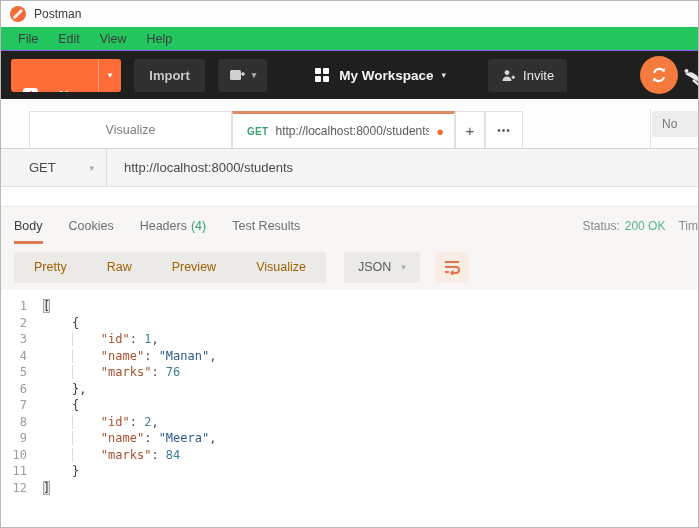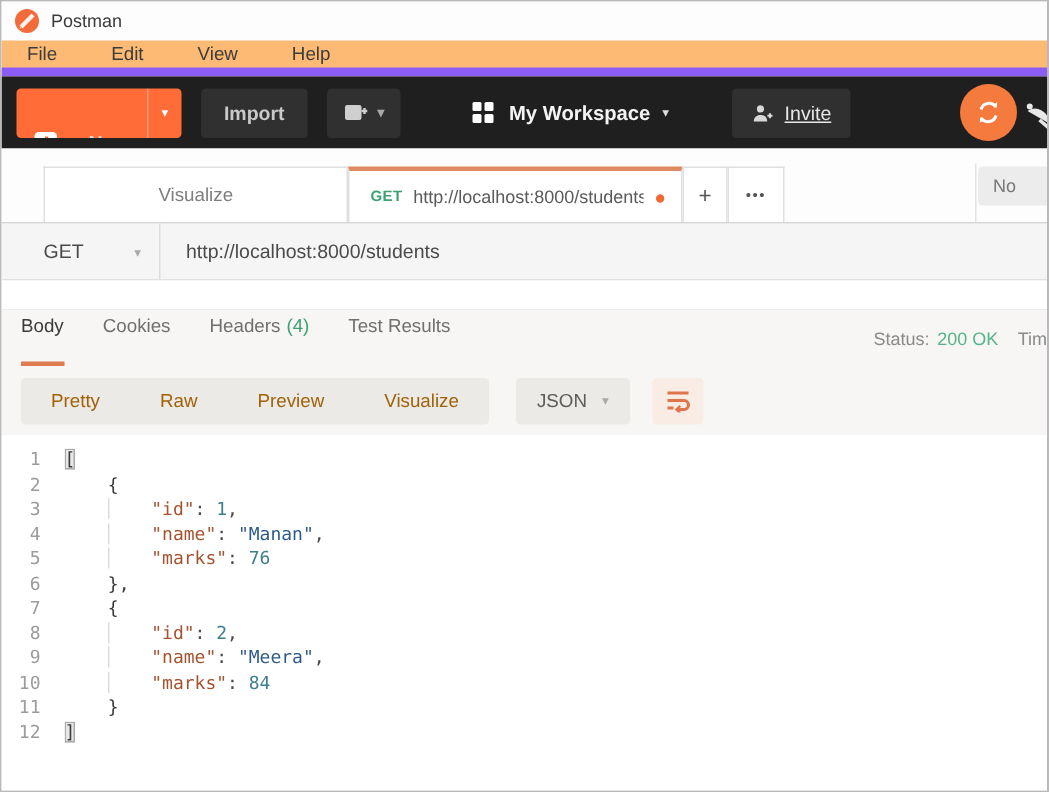--- a/index.html
+++ b/index.html
@@ -6,41 +6,41 @@
   html,body { width:699px; height:528px; overflow:hidden; background:#888; }
   body { font-family:"Liberation Sans", sans-serif; }
   .window { width:699px; height:528px; background:#fff; border:1px solid #b9b9b9; display:flex; flex-direction:column; overflow:hidden; }
 
   
   .titlebar { height:26px; background:#fdfdfd; display:flex; align-items:center; padding-left:9px; flex:0 0 auto; }
   .logo { width:16px; height:16px; margin-right:8px; }
   .title-text { font-size:12px; color:#3b3b3b; }
 
   
-  .menubar { height:24px; background:#fdba74; border-bottom:6px solid #8b5cf6; display:flex; align-items:center; padding-left:8px; gap:18px; flex:0 0 auto; }
+  .menubar { height:24px; background:#22c55e; border-bottom:1px solid #8b5cf6; display:flex; align-items:center; padding-left:8px; gap:2px; flex:0 0 auto; }
   .menu-item { font-size:12.5px; color:#3c3c3c; padding:3px 9px; cursor:default; }
 
   
   .darkbar { height:48px; background:#1f1f1f; display:flex; align-items:center; padding:0 0 0 10px; flex:0 0 auto; position:relative; overflow:hidden; }
   .btn-new { display:flex; align-items:center; background:#ff6c37; border-radius:3px; height:33px; overflow:hidden; }
   .btn-new-main { display:flex; align-items:center; gap:21px; padding:0 12px;margin-top:41px; }
   .plusbox { width:15px; height:15px; background:#fff; border-radius:3px; position:relative; }
   .plusbox::before,.plusbox::after{ content:""; position:absolute; background:#ff6c37; }
   .plusbox::before{ left:3px; right:3px; top:6.5px; height:2px; }
   .plusbox::after{ top:3px; bottom:3px; left:6.5px; width:2px; }
   .btn-new-label { color:#fff; font-size:13px; font-weight:bold; }
   .btn-new-caret { border-left:1px solid rgba(255,255,255,.35); padding:0 9px; color:#fff; font-size:9px; align-self:stretch; display:flex; align-items:center; }
   .dark-btn { background:#303030; border-radius:3px; height:33px; display:flex; align-items:center; padding:0 15px; color:#c9c9c9; font-size:13px; font-weight:bold; margin-left:13px; }
   .icon-btn { gap:7px; padding:0 11px; }
   .caret { font-size:9px; color:#aaa; }
   .grid-icon { width:14px; height:14px; display:grid; grid-template-columns:6px 6px; grid-template-rows:6px 6px; gap:2px; margin-left:48px; }
   .grid-icon i { background:#fff; border-radius:1px; }
   .ws-label { color:#f4f4f4; font-size:13.5px; font-weight:bold; margin-left:10px; }
   .ws-caret { color:#ddd; font-size:9px; margin-left:8px; }
-  .invite-btn { margin-left:42px; font-weight:normal; color:#e8e8e8; gap:7px; padding:0 13px;text-decoration:underline; }
+  .invite-btn { margin-left:42px; font-weight:normal; color:#e8e8e8; gap:7px; padding:0 13px; }
   .sync-circle { width:38px; height:38px; border-radius:50%; background:#f57a3d; display:flex; align-items:center; justify-content:center; margin-left:auto; margin-right:20px; flex:0 0 auto; }
   .partial-icon { position:absolute; right:-11px; top:13px; }
 
   
   .tabrow { height:50px; background:#fdfdfd; border-bottom:1px solid #d6d6d6; display:flex; align-items:flex-end; flex:0 0 auto; position:relative; }
   .tab { height:37px; background:#fff; border:1px solid #e0e0e0; border-bottom:none; display:flex; align-items:center; justify-content:center; font-size:12.5px; color:#7d7d7d; }
   .tab-launchpad { width:203px; margin-left:28px; }
   .tab-active { width:223px; border-top:3px solid #e08a64; justify-content:flex-start; padding:0 10px 0 14px; gap:7px; }
   .tab-method { font-size:10px; font-weight:bold; color:#3aa271; letter-spacing:.3px; }
   .tab-url { font-size:12px; color:#5a5a5a; white-space:nowrap; overflow:hidden; }
@@ -54,21 +54,21 @@
   .urlrow { height:38px; background:#f5f5f5; border-bottom:1px solid #e0e0e0; display:flex; align-items:center; flex:0 0 auto; }
   .method-select { width:106px; align-self:stretch; display:flex; align-items:center; border-right:1px solid #ddd; padding:0 12px 0 28px; }
   .method-label { font-size:13px; color:#4a4a4a; flex:1; }
   .url-field { flex:1; align-self:stretch; display:flex; align-items:center; padding-left:17px; font-size:13px; color:#4a4a4a; }
 
   .gap-strip { height:20px; background:#fff; border-bottom:1px solid #ececec; flex:0 0 auto; }
 
   
   .resp-top { background:#f7f6f4; flex:0 0 auto; }
   .resp-tabs { height:37px; display:flex; align-items:center; padding-left:13px; gap:26px; position:relative; }
-  .resp-tab { font-size:12.5px; color:#6f6f6f; height:100%; display:flex; gap:4px; border-bottom:3px solid transparent; padding-top:3px; }
+  .resp-tab { font-size:12.5px; color:#6f6f6f; height:100%; display:flex; align-items:center; gap:4px; border-bottom:3px solid transparent; padding-top:3px; }
   .resp-tab.active { color:#3a3a3a; border-bottom-color:#e07a50; }
   .resp-count { color:#3aa271; }
   .resp-status { position:absolute; right:0; top:0; height:100%; display:flex; align-items:center; gap:5px; font-size:12px; color:#8a8a8a; padding-right:0; white-space:nowrap; }
   .status-ok { color:#55b48a; }
   .time-label { margin-left:8px; }
 
   .viewrow { height:46px; display:flex; align-items:center; padding-left:13px; }
   .seg { background:#eceae7; border-radius:3px; height:31px; display:flex; align-items:center; }
   .seg-btn { font-size:12.5px; color:#a16207; padding:0 20px; height:100%; display:flex; align-items:center; }
   .fmt-select { background:#eceae7; border-radius:3px; height:31px; display:flex; align-items:center; gap:10px; padding:0 14px; margin-left:18px; font-size:12.5px; color:#5c5c5c; }

